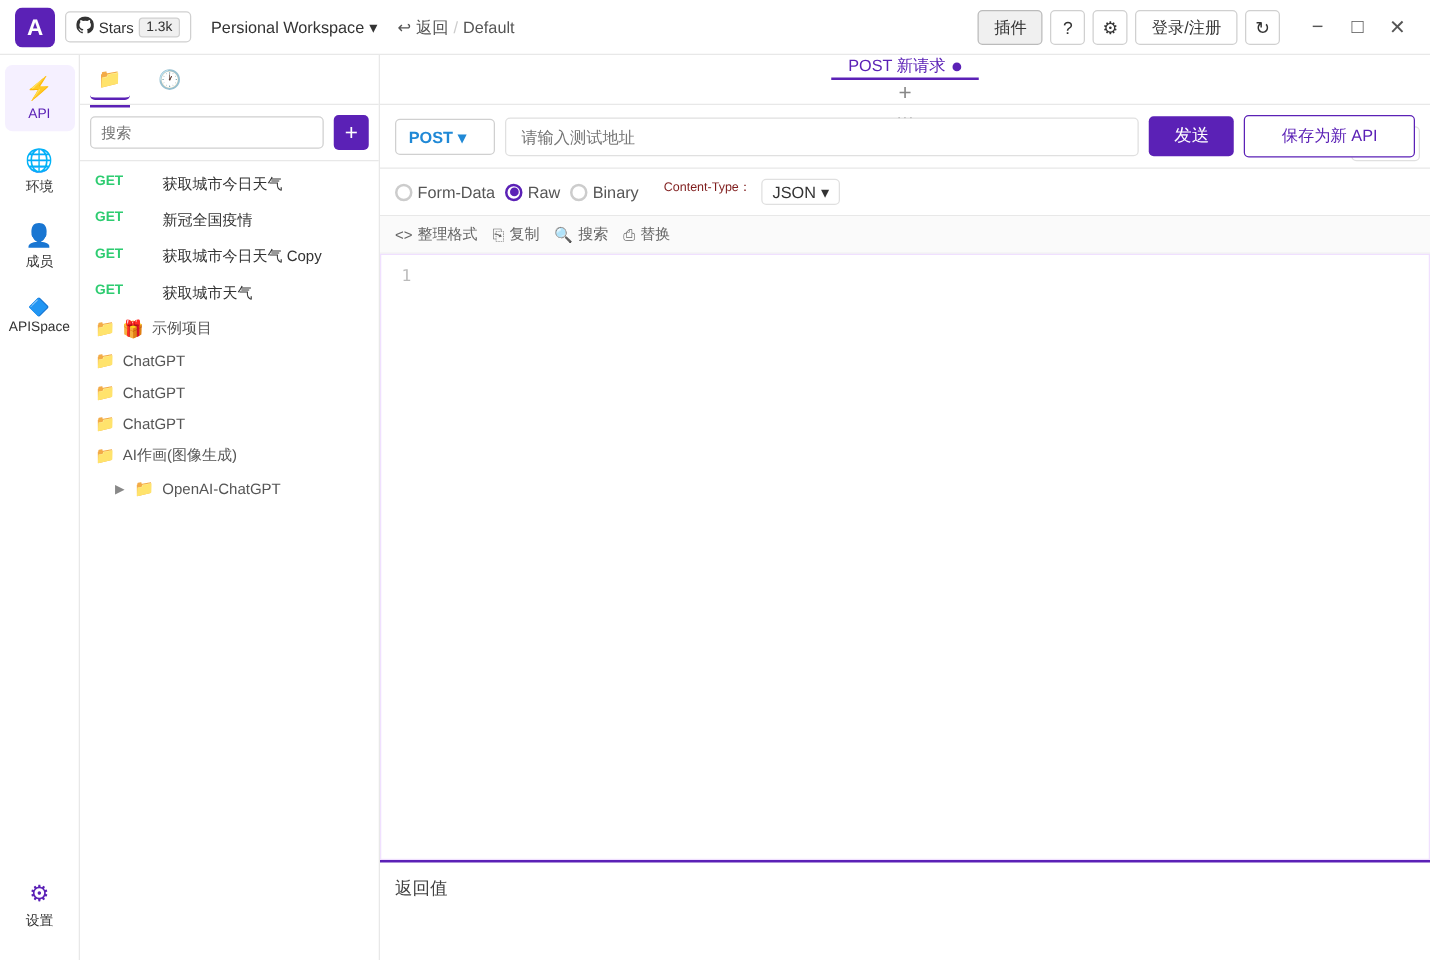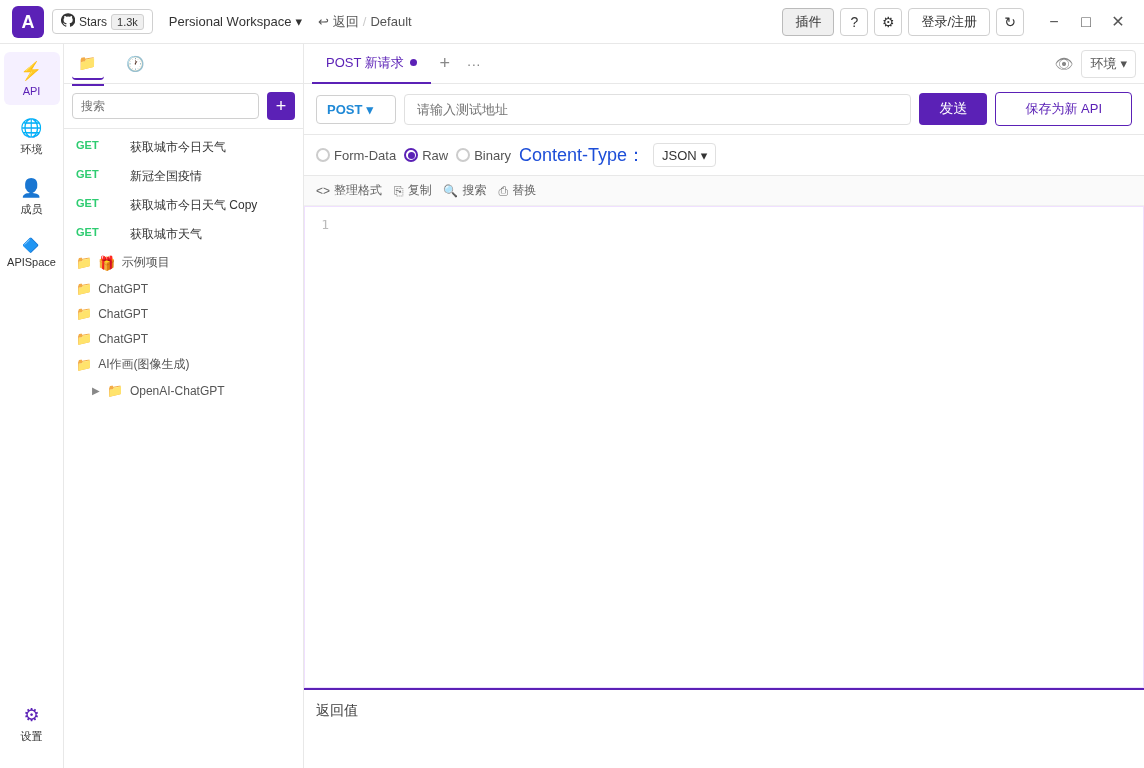--- a/index.html
+++ b/index.html
@@ -61,21 +61,21 @@
     .folder-item { display: flex; align-items: center; gap: 6px; padding: 5px 12px; cursor: pointer; font-size: 12px; color: #555; }
     .folder-icon { font-size: 13px; color: #888; }
     .folder-emoji { font-size: 14px; }
     .folder-item.indent { padding-left: 28px; }
     .folder-expand-icon { font-size: 10px; color: #888; margin-right: 2px; }
 
     
     .right-panel { flex: 1; display: flex; flex-direction: column; min-width: 0; }
 
     
-    .request-tabs-bar { display: flex; align-items: center; height: 40px; border-bottom: 1px solid #e8e8e8; padding: 0 8px; background: #fff; }
+    .request-tabs-bar { display: flex; align-items: center; height: 40px; border-bottom: 1px solid #e8e8e8; padding: 0 8px; background: #fff; flex-direction: column; }
     .request-tab { display: flex; align-items: center; gap: 6px; padding: 0 14px; height: 40px; font-size: 13px; color: #555; cursor: pointer; border-bottom: 2px solid transparent; }
     .request-tab.active { color: #5b21b6; border-bottom: 2px solid #5b21b6; }
     .request-tab-dot { width: 7px; height: 7px; border-radius: 50%; background: #5b21b6; }
     .request-tab-add { width: 28px; height: 28px; display: flex; align-items: center; justify-content: center; cursor: pointer; color: #888; font-size: 18px; }
     .request-tab-more { padding: 0 8px; color: #888; cursor: pointer; font-size: 14px; }
     .request-tab-right { margin-left: auto; display: flex; align-items: center; gap: 8px; }
     .view-icon { color: #888; cursor: pointer; font-size: 15px; }
     .env-select { display: flex; align-items: center; gap: 4px; color: #555; font-size: 13px; cursor: pointer; padding: 4px 8px; border: 1px solid #e0e0e0; border-radius: 4px; }
 
     
@@ -91,21 +91,21 @@
     .req-config-tab.active { color: #5b21b6; }
     .req-config-tab .tab-dot { display: inline-block; width: 6px; height: 6px; border-radius: 50%; background: #5b21b6; margin-left: 3px; vertical-align: middle; }
     .req-config-tab.active::after { content: ''; position: absolute; bottom: -1px; left: 0; right: 0; height: 2px; background: #5b21b6; }
 
     
     .body-options { display: flex; gap: 8px; padding: 8px 12px; border-bottom: 1px solid #e8e8e8; }
     .radio-option { display: flex; align-items: center; gap: 4px; cursor: pointer; font-size: 13px; color: #555; }
     .radio-circle { width: 14px; height: 14px; border-radius: 50%; border: 2px solid #ccc; display: flex; align-items: center; justify-content: center; }
     .radio-circle.checked { border-color: #5b21b6; }
     .radio-circle.checked::after { content: ''; width: 7px; height: 7px; border-radius: 50%; background: #5b21b6; }
-    .content-type-label { font-size: 18px; color: #1d4ed8; }
+    .content-type-label { margin-left: 12px; font-size: 10px; color: #7f1d1d; }
     .content-type-select { display: flex; align-items: center; gap: 4px; font-size: 13px; color: #333; cursor: pointer; border: 1px solid #e0e0e0; border-radius: 4px; padding: 2px 8px; }
 
     
     .editor-toolbar { display: flex; align-items: center; gap: 12px; padding: 6px 12px; border-bottom: 1px solid #f0f0f0; background: #fafafa; }
     .editor-tool-btn { display: flex; align-items: center; gap: 4px; font-size: 12px; color: #666; cursor: pointer; }
 
     
     .editor-area { flex: 1; padding: 8px 0; background: #fff; position: relative; overflow: hidden; }
     .editor-line { display: flex; align-items: flex-start; padding: 2px 0; }
     .line-number { width: 36px; text-align: right; padding-right: 12px; color: #bbb; font-size: 13px; font-family: monospace; user-select: none; }

